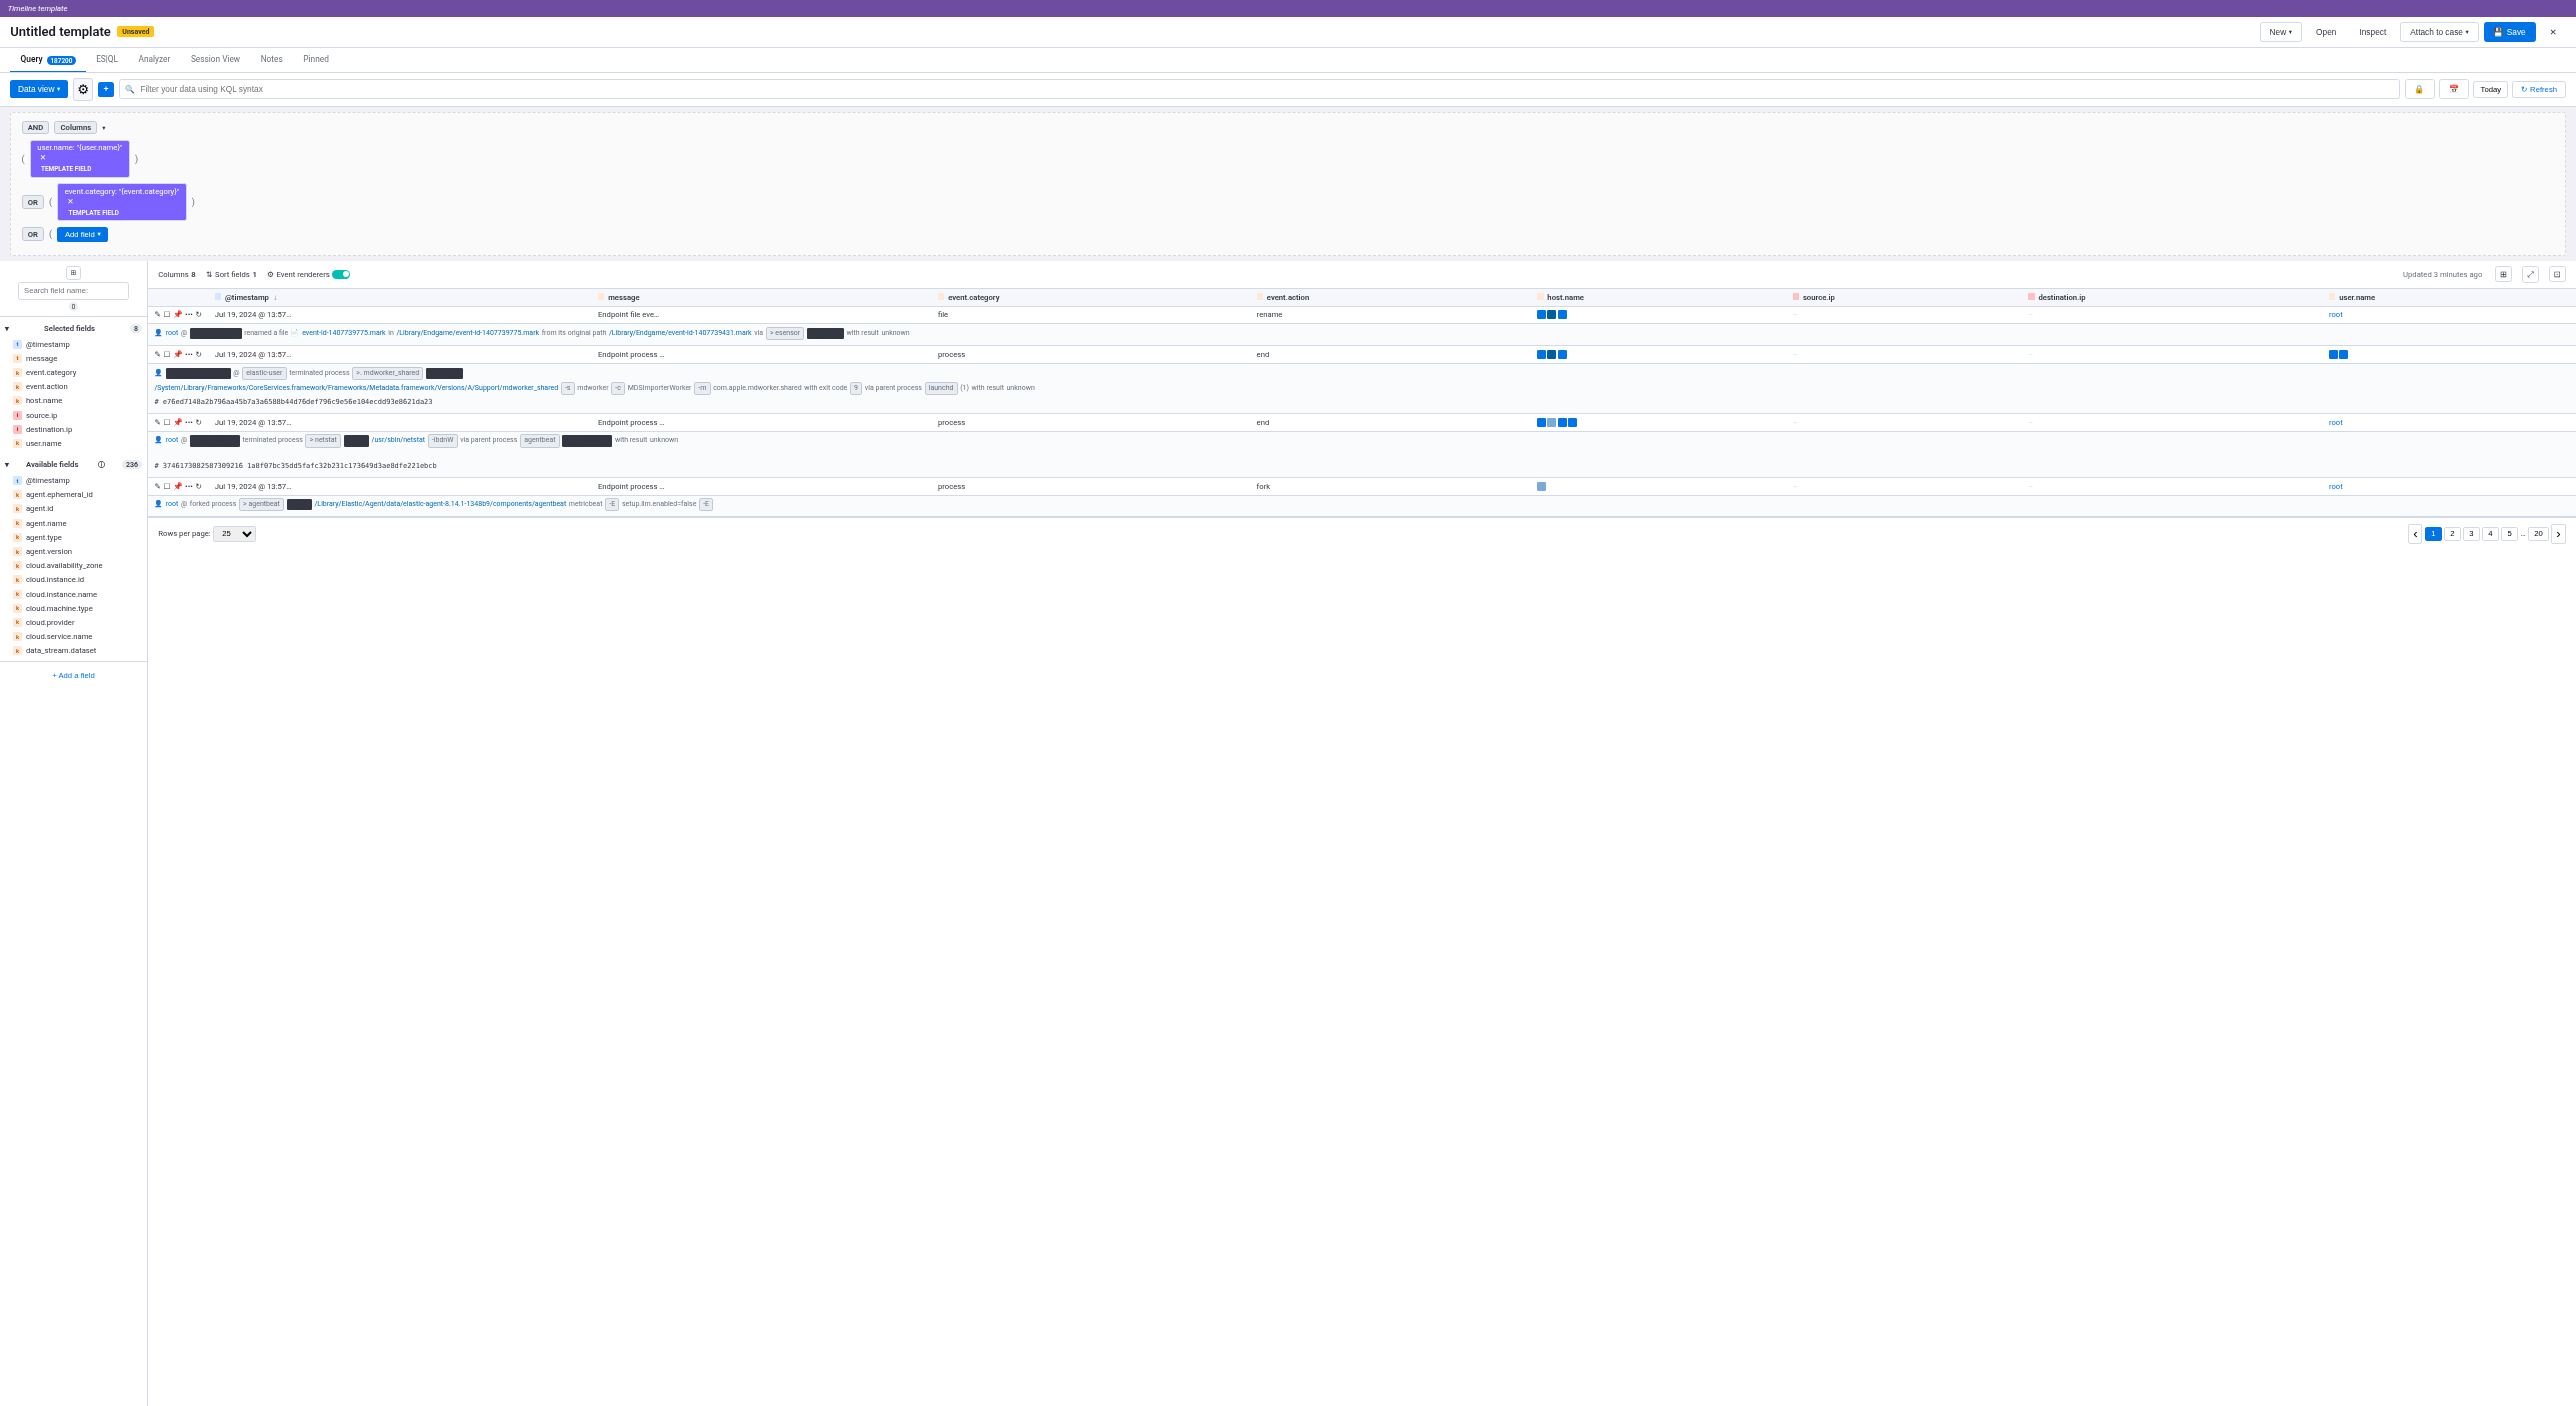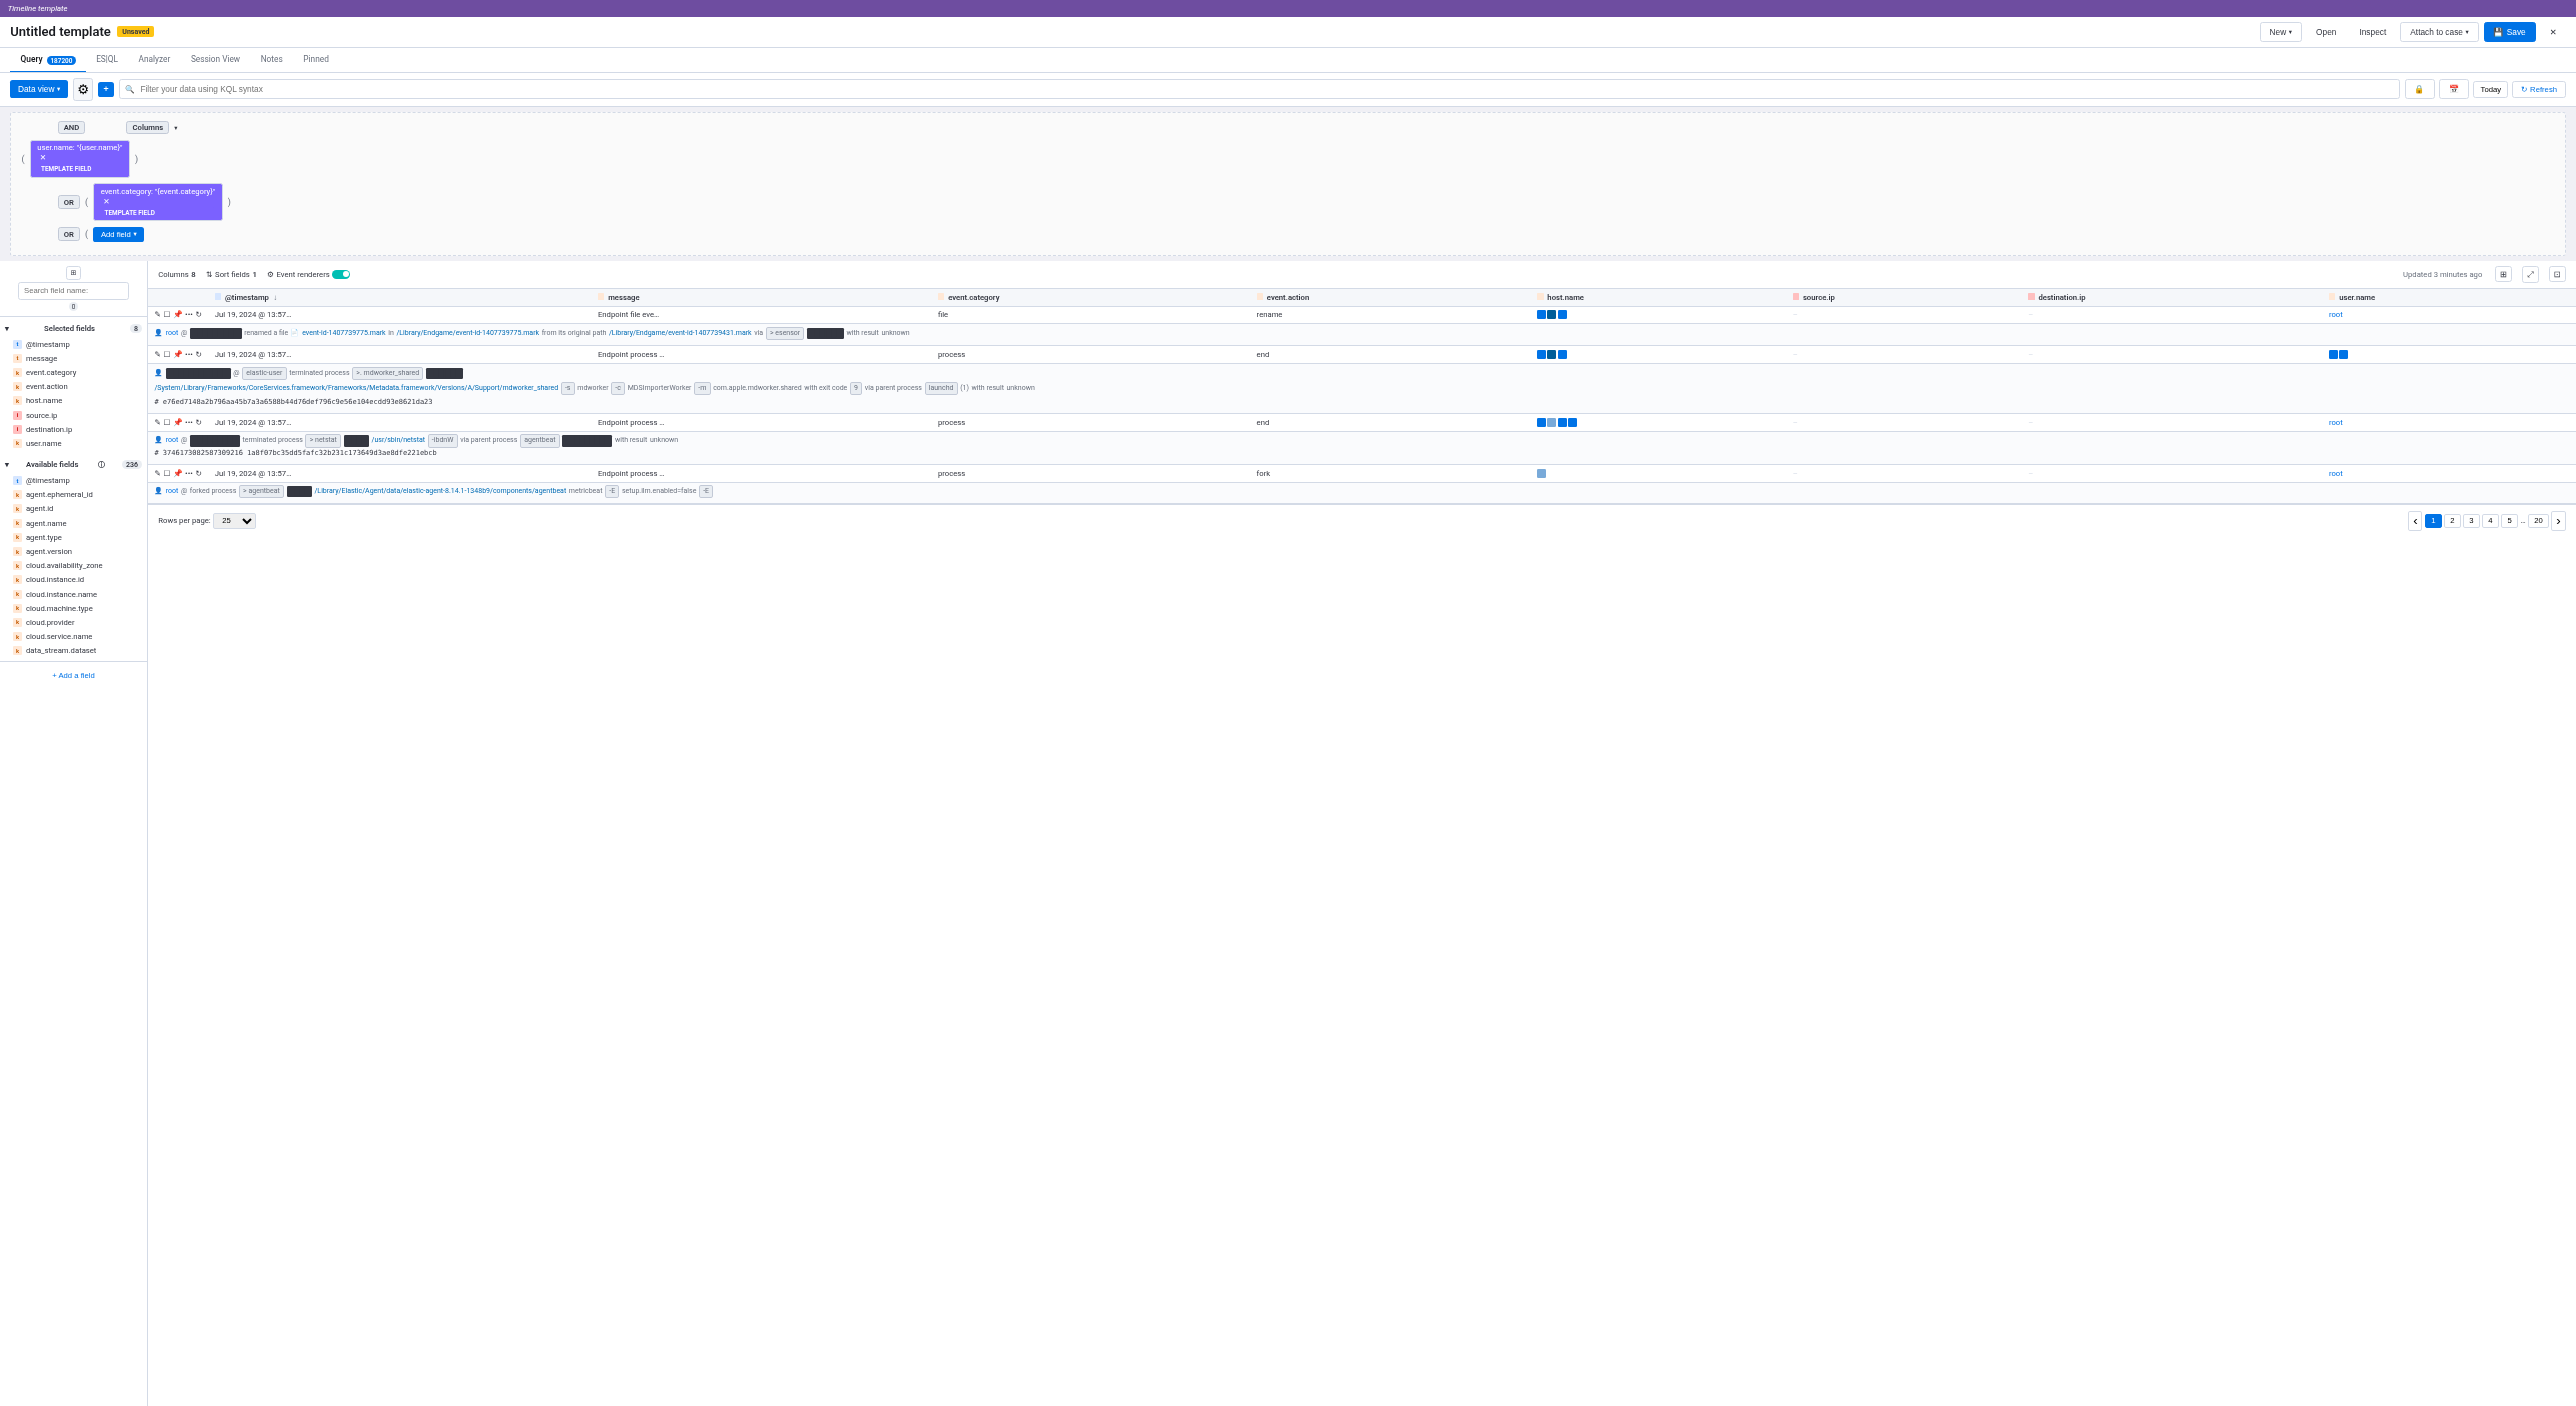--- a/index.html
+++ b/index.html
@@ -31,21 +31,21 @@
     .search-bar { flex: 1; position: relative; }
     .search-bar input { width: 100%; padding: 3.9px 7.7px 3.9px 20.5px; border: 0.6px solid #d3dae6; border-radius: 2.6px; font-size: 8.3px; color: #69707d; }
     .search-icon { position: absolute; left: 6.4px; top: 50%; transform: translateY(-50%); color: #69707d; font-size: 7.7px; }
     .toolbar-right { display: flex; align-items: center; gap: 3.9px; }
     .today-btn { padding: 3.2px 6.4px; border: 0.6px solid #d3dae6; border-radius: 2.6px; background: white; font-size: 7.7px; cursor: pointer; }
     .refresh-btn { padding: 3.2px 7.7px; border: 0.6px solid #d3dae6; border-radius: 2.6px; background: white; font-size: 7.7px; cursor: pointer; display: flex; align-items: center; gap: 2.6px; color: #0073e6; }
 
     
     .filter-area { background: #fafafa; border: 1.3px dashed #d3dae6; margin: 5.1px 10.3px; border-radius: 2.6px; padding: 7.7px 10.3px; }
     .filter-row { display: flex; align-items: center; gap: 5.1px; margin-bottom: 5.1px; }
-    .filter-label { background: #e9edf2; border: 0.6px solid #c2c9d6; border-radius: 2.6px; padding: 1.3px 5.1px; font-size: 7.7px; font-weight: 600; margin-left: 36px; }
+    .filter-label { background: #e9edf2; border: 0.6px solid #c2c9d6; border-radius: 2.6px; padding: 1.3px 5.1px; font-size: 7.7px; font-weight: 600; }
     .filter-pill { background: white; border: 0.6px solid #d3dae6; border-radius: 2.6px; padding: 2.6px 6.4px; font-size: 7.7px; display: flex; flex-direction: column; gap: 1.3px; }
     .template-badge { background: #7b61ff; color: white; font-size: 6.4px; padding: 1.3px 3.9px; border-radius: 1.9px; font-weight: 600; }
     .filter-paren { color: #69707d; font-size: 9px; }
     .add-field-btn { background: #0073e6; color: white; border: none; padding: 3.2px 7.7px; border-radius: 2.6px; cursor: pointer; font-size: 7.7px; display: flex; align-items: center; gap: 2.6px; }
     .close-x { color: #69707d; cursor: pointer; margin-left: 2.6px; font-size: 7.7px; }
 
     
     .main { display: flex; height: calc(100vh - 154px); }
 
     
@@ -538,21 +538,21 @@
               <span class="detail-tag">&gt; netstat</span>
               <span class="censored">██</span>
               <span class="detail-path">/usr/sbin/netstat</span>
               <span class="detail-tag">-ibdnW</span>
               <span>via parent process</span>
               <span class="detail-tag">agentbeat</span>
               <span class="censored">███████</span>
               <span>with result</span>
               <span>unknown</span>
             </div>
-            <div class="detail-content" style="margin-top:0;text-align:center;">
+            <div class="detail-content" style="margin-top:13px;text-align:center;">
               <span class="detail-hash"># 3746173082587309216 1a8f07bc35dd5fafc32b231c173649d3ae8dfe221ebcb</span>
             </div>
           </td>
         </tr>
 
         <tr class="main-row">
           <td>
             <div class="action-icons">
               <span>✎</span>
               <span>☐</span>

